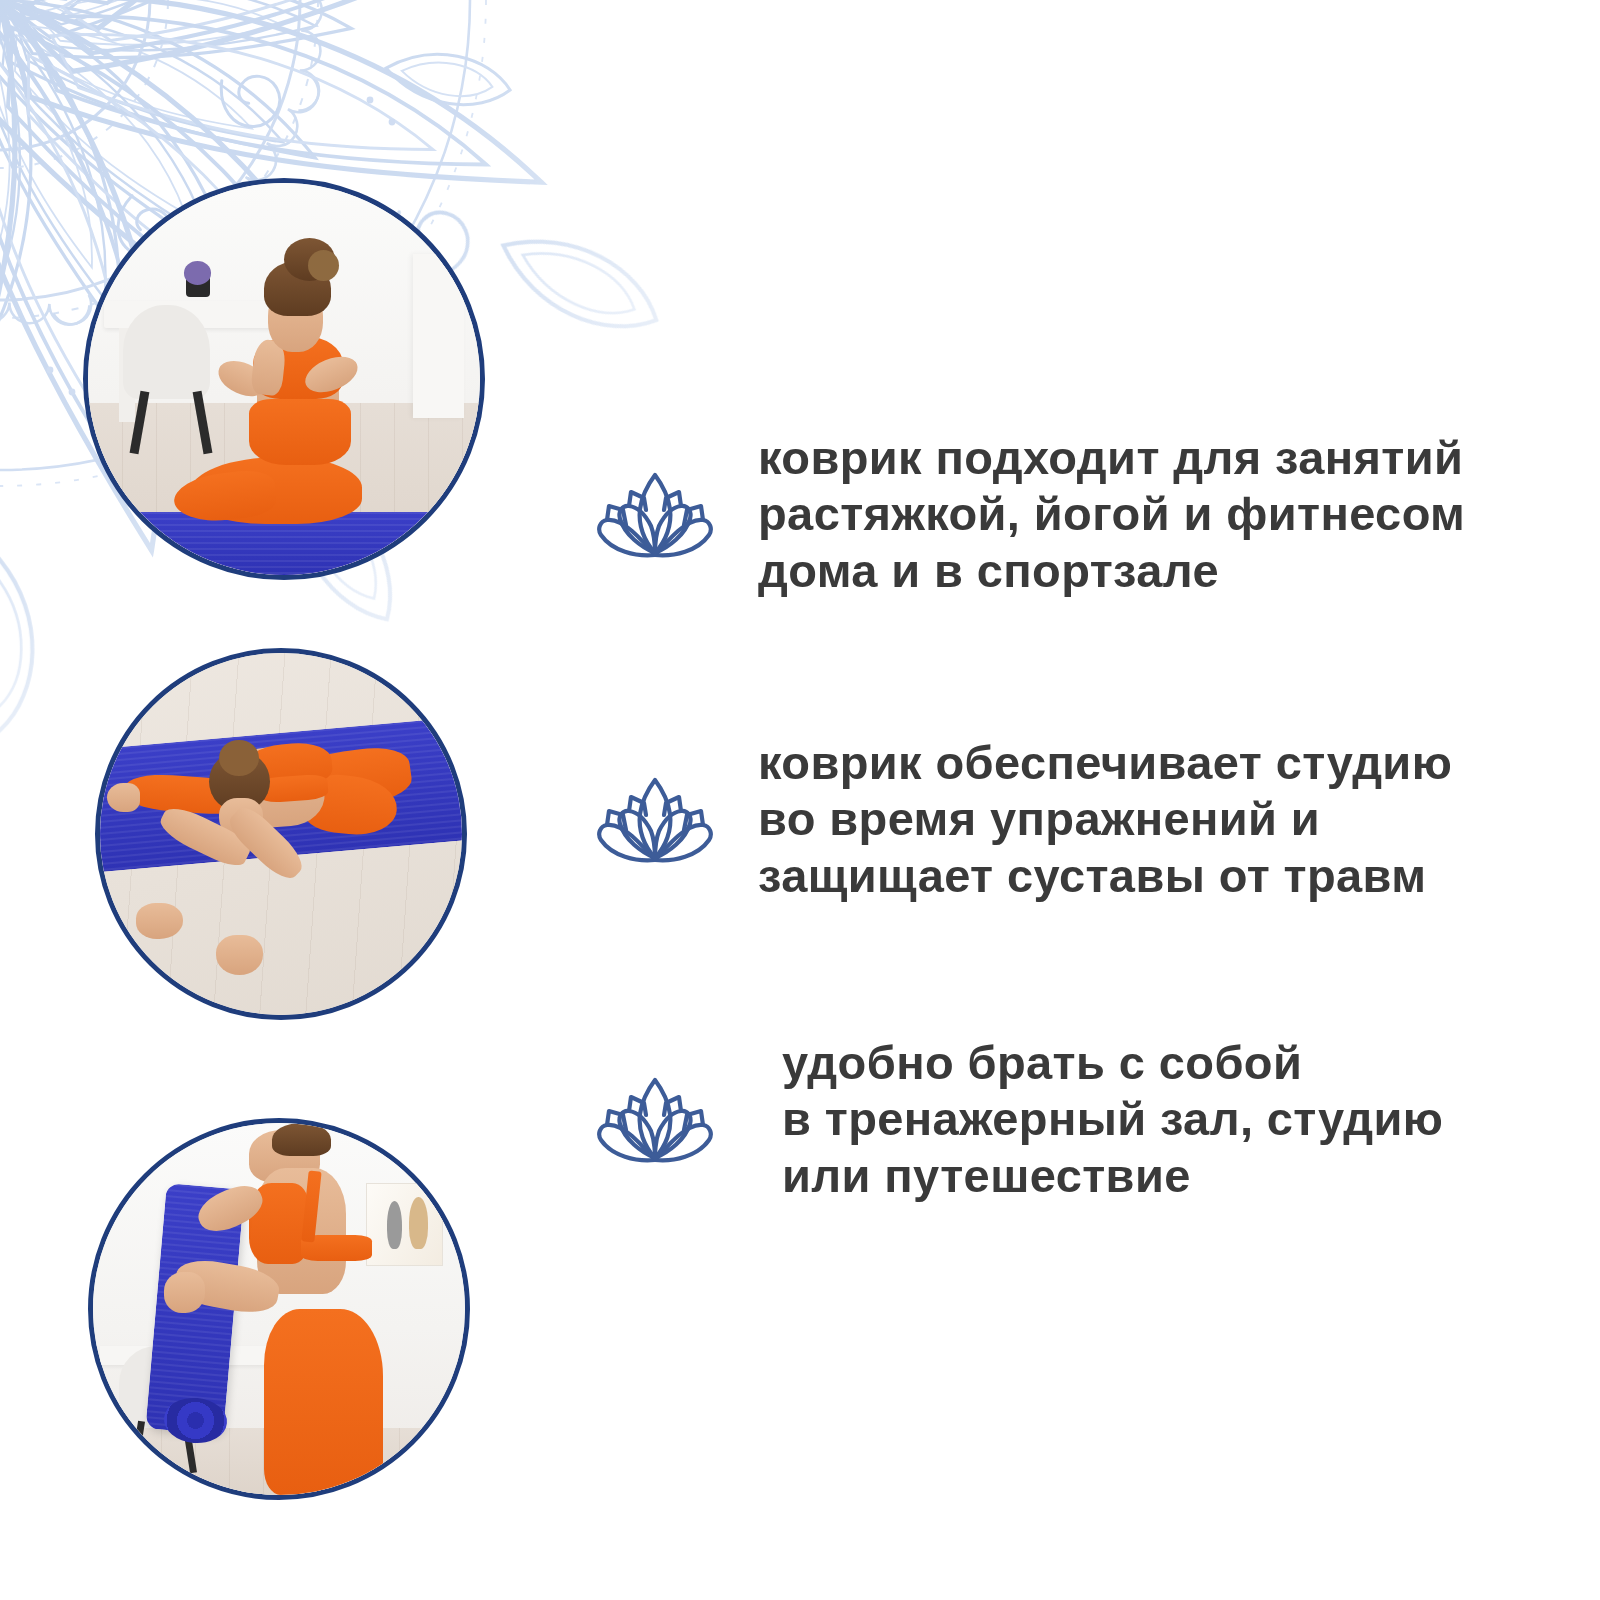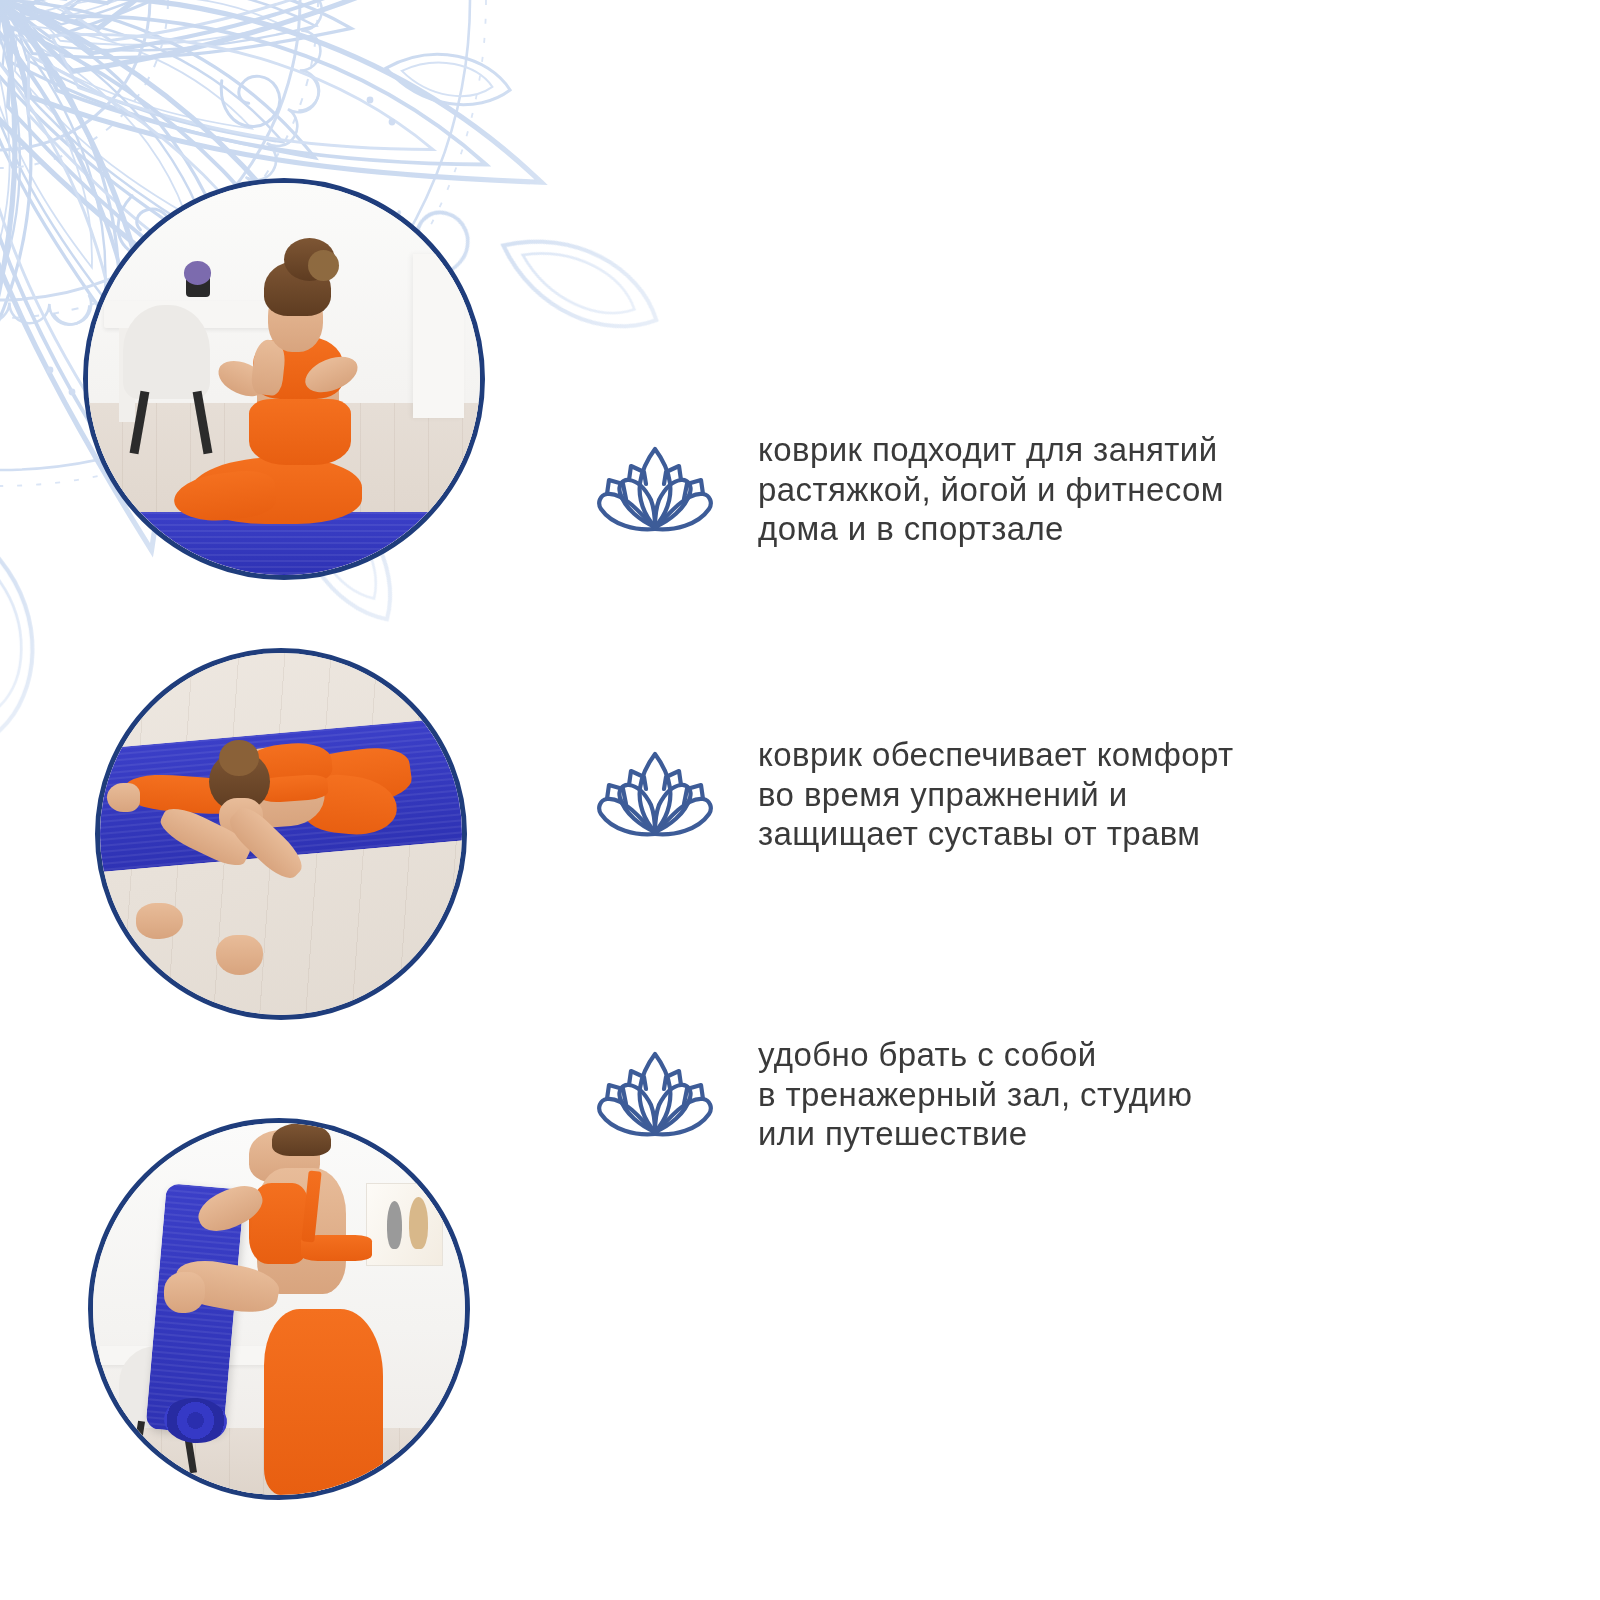--- a/index.html
+++ b/index.html
@@ -63,30 +63,30 @@
   .leg{position:absolute;background:#2b2b2b;}
   .plant{position:absolute;background:#7C6BAE;border-radius:50%;}
   .pot{position:absolute;background:#2a2a2a;}
   .art{position:absolute;background:#f6f2ec;}
 
   
   .benefits{position:absolute;left:596px;top:0;width:1004px;height:1600px;}
   .benefit{position:absolute;display:flex;align-items:center;}
   .b1{left:0px;top:430px;}
   .b2{left:0px;top:735px;}
-  .b3{left:0px;top:1035px;}
+  .b3{left:0px;top:1035px;gap:24px;}
 
   .lotus{width:118px;height:92px;flex:0 0 118px;margin-right:44px;}
   .lotus svg{width:100%;height:100%;display:block;}
 
   .btext{
     color:#3A3A3A;
-    font-size:33px;
+    font-size:47px;
     line-height:1.20;
-    font-weight:400;
+    font-weight:700;
     letter-spacing:.4px;
     white-space:pre-line;
   }
 </style>
 </head>
 <body>
 
 <div class="stage">
 
   <div class="mandala">
@@ -547,21 +547,21 @@
             <path d="M11,51 L13,37 L27,41 L30,56"></path>
             <path d="M107,51 L105,37 L91,41 L88,56"></path>
             <path d="M59,84 C45,78 29,66 24,50 C22,43 26,36 33,37 C42,38 50,47 55,57 C58,65 59,76 59,84 Z"></path>
             <path d="M59,84 C73,78 89,66 94,50 C96,43 92,36 85,37 C76,38 68,47 63,57 C60,65 59,76 59,84 Z"></path>
             <path d="M33,37 L35,23 L48,29 L50,41"></path>
             <path d="M85,37 L83,23 L70,29 L68,41"></path>
             <path d="M59,84 C48,72 42,56 44,40 C46,26 53,14 59,6 C65,14 72,26 74,40 C76,56 70,72 59,84 Z"></path>
           </g>
         </svg>
       </span>
-      <span class="btext">коврик обеспечивает комфорт
+      <span class="btext">коврик обеспечивает студию
 во время упражнений и
 защищает суставы от травм</span>
     </div>
 
     <div class="benefit b3">
       <span class="lotus">
         <svg viewBox="0 0 118 92" fill="none" xmlns="http://www.w3.org/2000/svg">
           <g stroke="#3D5C98" stroke-width="4.2" stroke-linejoin="round" stroke-linecap="round" fill="none">
             <path d="M59,86 C40,88 16,82 5,66 C1,60 4,52 11,51 C19,50 28,55 36,62 C45,70 53,79 59,86 Z"></path>
             <path d="M59,86 C78,88 102,82 113,66 C117,60 114,52 107,51 C99,50 90,55 82,62 C73,70 65,79 59,86 Z"></path>

